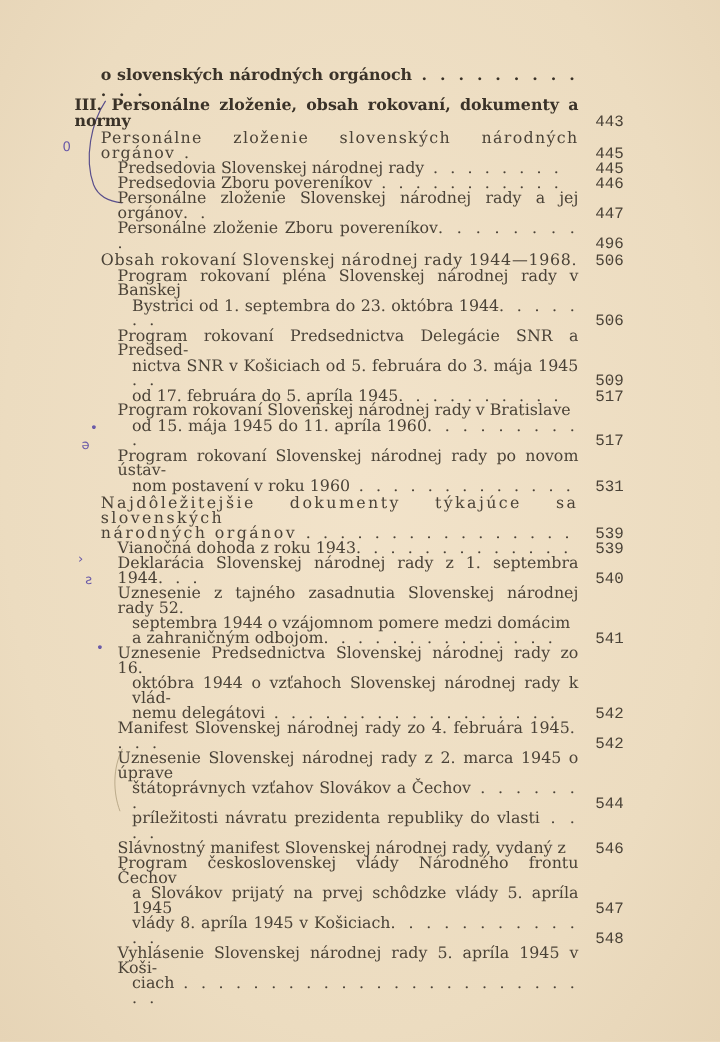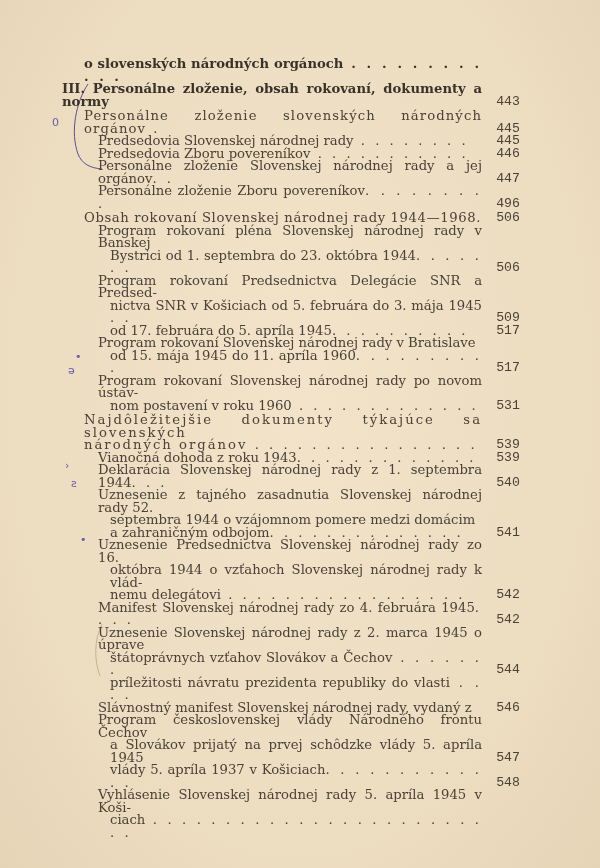--- a/index.html
+++ b/index.html
@@ -151,21 +151,21 @@
       <span class="text cont"><span>príležitosti návratu prezidenta republiky do vlasti</span><span class="dots"> . . . .</span></span>
       <span class="text">Slávnostný manifest Slovenskej národnej rady, vydaný z</span>
       <span class="page-num">546</span>
     </div>
     <div class="entry lvl-2">
       <span class="text">Program československej vlády Národného frontu Čechov</span>
       <span class="text cont">a Slovákov prijatý na prvej schôdzke vlády 5. apríla 1945</span>
       <span class="page-num">547</span>
     </div>
     <div class="entry lvl-2">
-      <span class="text cont"><span>vlády 5. apríla 1937 v Košiciach</span><span class="dots">. . . . . . . . . . . . .</span></span>
+      <span class="text cont"><span>vlády 8. apríla 1945 v Košiciach</span><span class="dots">. . . . . . . . . . . . .</span></span>
       <span class="page-num">548</span>
     </div>
     <div class="entry lvl-2">
       <span class="text">Vyhlásenie Slovenskej národnej rady 5. apríla 1945 v Koši-</span>
       <span class="text cont"><span>ciach</span><span class="dots"> . . . . . . . . . . . . . . . . . . . . . . . . .</span></span>
 
     </div>
 
   </div>
 </div>

